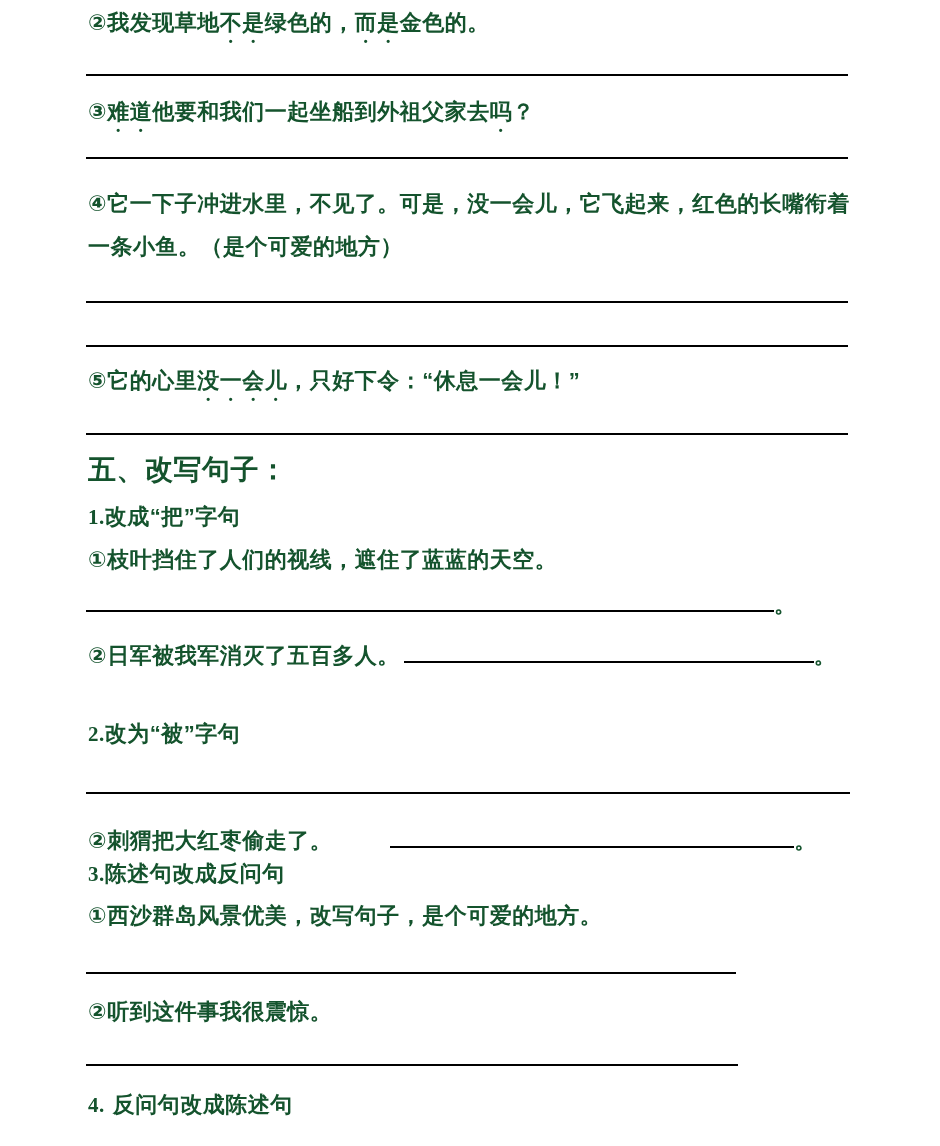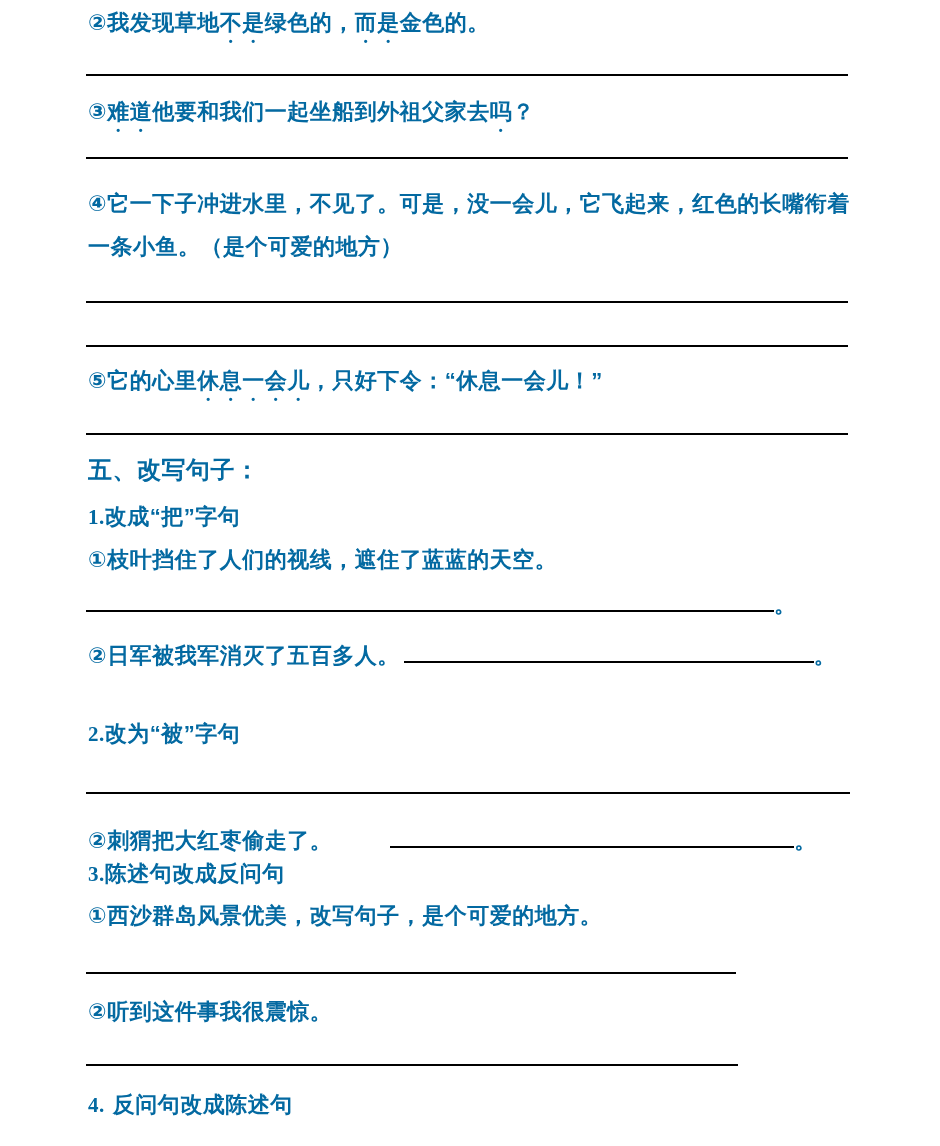--- a/index.html
+++ b/index.html
@@ -1,39 +1,39 @@
 <!DOCTYPE html>
 <html><head>
 <meta charset="utf-8">
 <style>
   html, body { margin: 0; padding: 0; background: #ffffff; }
   .page {
     position: relative;
     width: 940px;
     height: 1146px;
     background: #ffffff;
-    color: #0369a1;
+    color: #14532d;
     font-family: "Liberation Sans", "DejaVu Sans", sans-serif;
     font-weight: 700;
     overflow: hidden;
   }
   .row {
     position: absolute;
     left: 88px;
     font-size: 22px;
     line-height: 30px;
     white-space: nowrap;
     letter-spacing: 0.5px;
   }
   .wrap {
     white-space: normal;
     line-height: 43px;
     letter-spacing: 0.5px;
   }
-  .title { font-size: 24px; }
+  .title { font-size: 28px; }
   .num {
     font-family: "Liberation Serif", "DejaVu Serif", serif;
     font-weight: 600;
     font-size: 21px;
   }
   .gap { margin-right: 8px; }
   .hr {
     position: absolute;
     border-top: 2px solid #000000;
     height: 0;
@@ -62,21 +62,21 @@
 
   <div class="row" style="top:97px"><span>③</span><span class="emph">难道</span><span>他要和我们一起坐船到外祖父家去</span><span class="emph">吗</span><span>？</span></div>
 
   <div class="hr" style="top:157px; left:86px; width:762px;"></div>
 
   <div class="row wrap" style="top:182px; width:782px;">④它一下子冲进水里，不见了。可是，没一会儿，它飞起来，红色的长嘴衔着一条小鱼。（是个可爱的地方）</div>
 
   <div class="hr" style="top:301px; left:86px; width:762px;"></div>
   <div class="hr" style="top:345px; left:86px; width:762px;"></div>
 
-  <div class="row" style="top:366px"><span>⑤它的心里</span><span class="emph">休息一会儿</span><span>，只好下令：“休息一会儿！”</span></div>
+  <div class="row" style="top:366px"><span>⑤它的心里</span><span class="emph">没一会儿</span><span>，只好下令：“休息一会儿！”</span></div>
 
   <div class="hr" style="top:433px; left:86px; width:762px;"></div>
 
   <div class="row title" style="top:455px">五、改写句子：</div>
 
   <div class="row" style="top:502px">
     <span class="num">1.</span><span>改成“把”字句</span>
   </div>
 
   <div class="row" style="top:545px">①枝叶挡住了人们的视线，遮住了蓝蓝的天空。</div>

